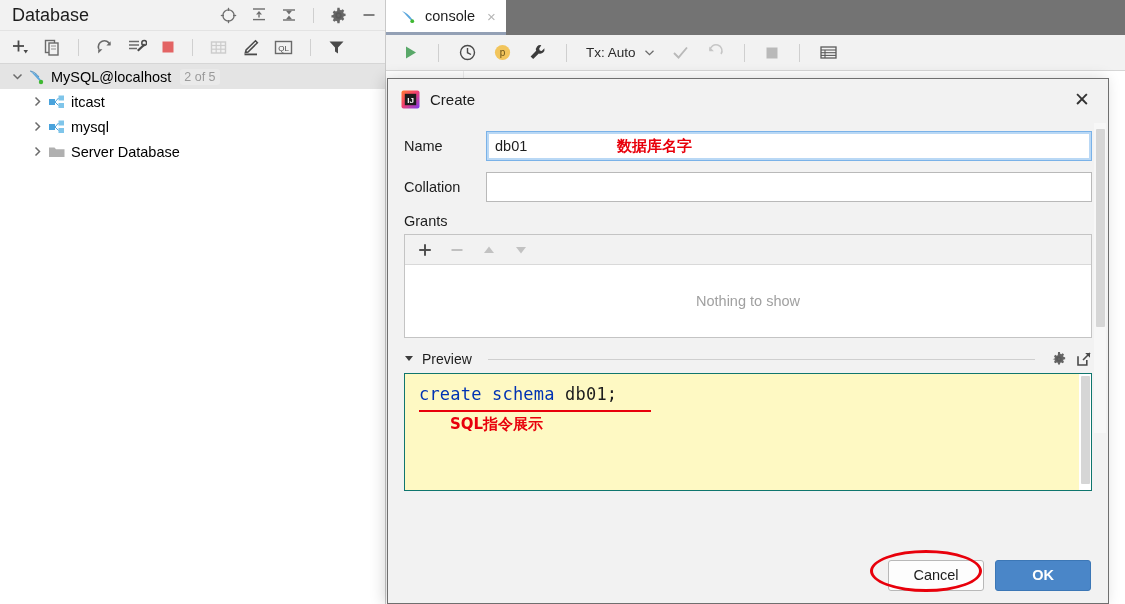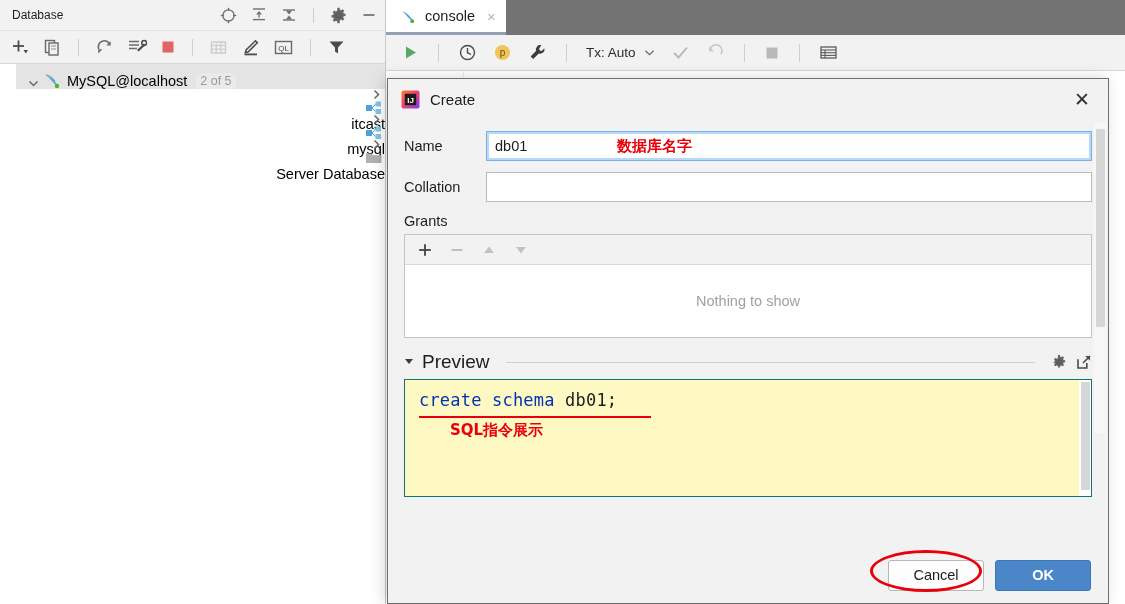--- a/index.html
+++ b/index.html
@@ -15,43 +15,43 @@
 
   
   #db-panel {
     position: absolute; left:0; top:0; width: 386px; height: 604px;
     background: #ffffff; border-right: 1px solid #c9c9c9;
   }
   #db-header {
     height: 31px; background: #f2f2f2; border-bottom: 1px solid #e3e3e3;
     display:flex; align-items:center; padding: 0 8px 0 12px;
   }
-  #db-title { font-size: 12px; color:#1d1d1d; flex: 1 1 auto; }
+  #db-title { font-size: 18px; color:#1d1d1d; flex: 1 1 auto; }
   .hdr-icons { display:flex; align-items:center; gap: 14px; }
   .hdr-icons .sep { width:1px; height:15px; background:#cfcfcf; margin:0 2px; }
 
   #db-toolbar {
     height: 33px; background: #f2f2f2; border-bottom: 1px solid #d6d6d6;
     display:flex; align-items:center; padding-left: 10px; gap: 13px;
   }
   #db-toolbar .sep { width:1px; height:17px; background:#d0d0d0; margin: 0 3px; }
 
   .ic { display:inline-flex; align-items:flex-start; justify-content:center; }
 
   
   #tree { padding-top: 0px; font-size: 14.5px; color:#000; }
-  .trow { display:flex; align-items:flex-end; height: 25px; padding-left: 8px; margin-left: 16px; }
+  .trow { display:flex; align-items:center; height: 25px; padding-left: 8px; }
   .trow.sel { background:#e4e4e4; }
   .twist { width: 18px; display:flex; align-items:center; justify-content:center;
            color:#6b6b6b; font-size: 12px; }
   .tico { width: 22px; display:flex; align-items:center; justify-content:center; }
   .tlabel { padding-left: 3px; }
   .badge { color:#9a9a9a; font-size: 12.5px; margin-left: 9px;
            background:#eaeaea; border-radius:3px; padding:1px 4px; }
-  .indent1 { padding-left: 28px; flex-direction: column; }
+  .indent1 { padding-left: 28px; }
 
   
   #editor-area {
     position:absolute; left:386px; top:0; right:0; bottom:0; background:#fff;
   }
   #tabstrip { height: 35px; background:#737373; display:flex; align-items:flex-end; }
   .tab {
     height:35px; background:#ffffff; display:flex; align-items:center;
     padding: 0 10px 0 14px; gap: 8px; font-size: 14.5px; color:#1d1d1d;
     border-bottom: 3px solid #93a0b5;
@@ -101,21 +101,21 @@
     height: 30px; background:#f2f2f2; border-bottom:1px solid #d9d9d9;
     display:flex; align-items:center; gap: 16px; padding-left: 12px;
   }
   #grants-empty {
     height: 72px; display:flex; align-items:center; justify-content:center;
     color:#a0a0a0; font-size:14.5px; background:#fff;
   }
 
   #preview-hdr { display:flex; align-items:center; gap:8px; margin: 13px 0 6px 0; }
   #preview-hdr .caret { color:#3c3c3c; font-size:10px; }
-  #preview-hdr .ptitle { font-size:19px; color:#1d1d1d; }
+  #preview-hdr .ptitle { font-size:14px; color:#1d1d1d; }
   #preview-hdr .rule { flex:1 1 auto; height:1px; background:#cfcfcf; margin: 0 8px; }
   #preview-hdr .picons { display:flex; align-items:center; gap:9px; }
 
   #preview-box {
     border:1px solid #0f766e; background:#fef9c3; height: 118px; position:relative;
     padding: 10px 0 0 14px; overflow:hidden;
   }
   .sql {
     font-family: "DejaVu Sans Mono", monospace; font-size: 17px; letter-spacing: .2px;
   }

